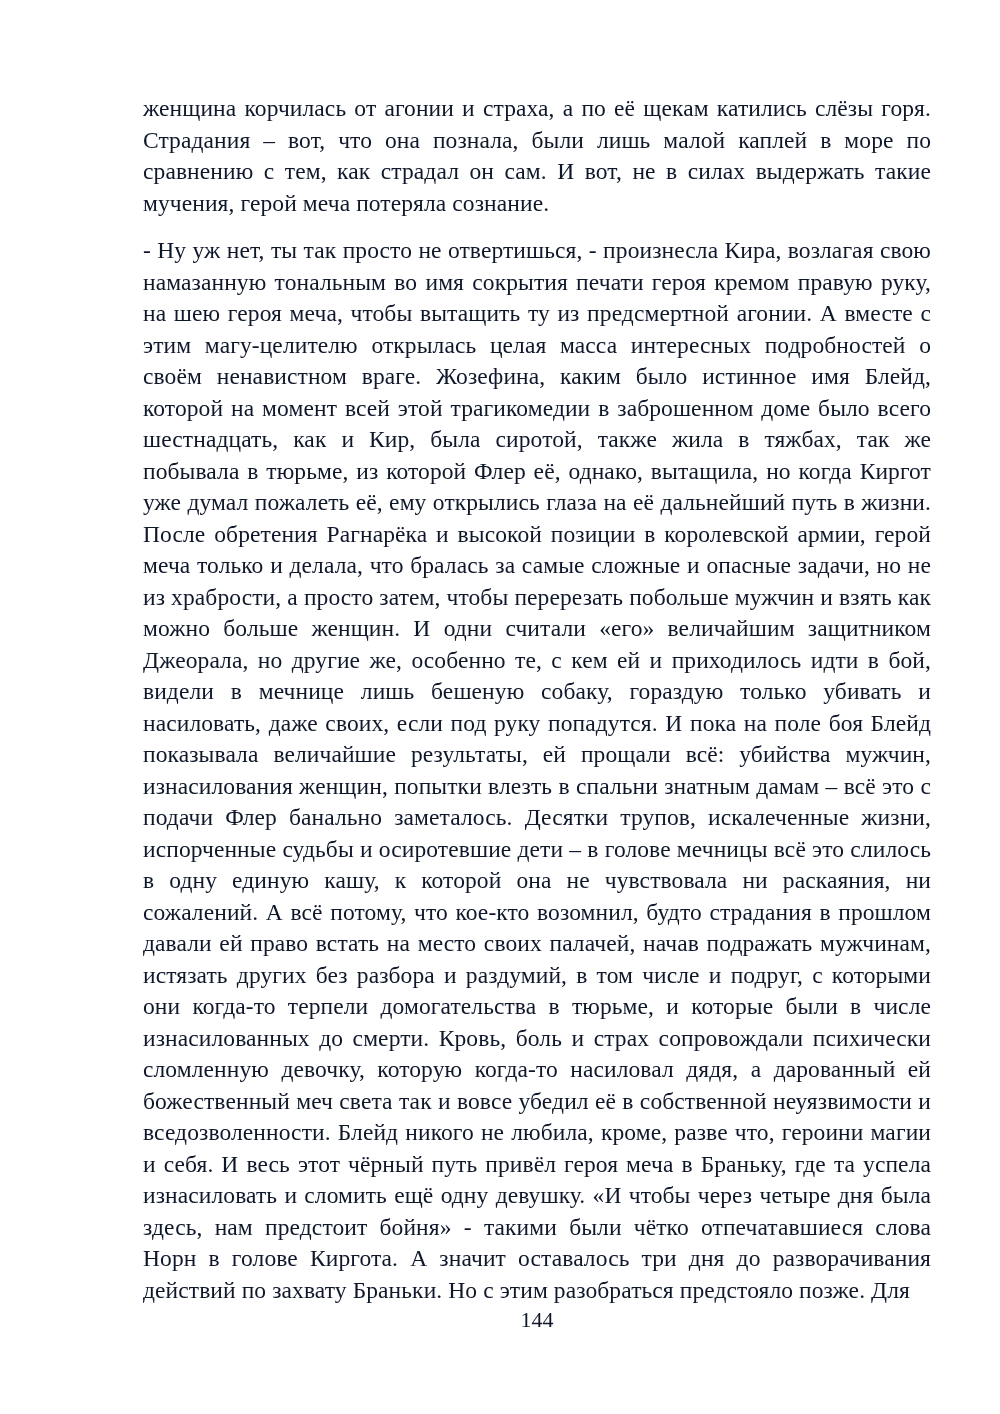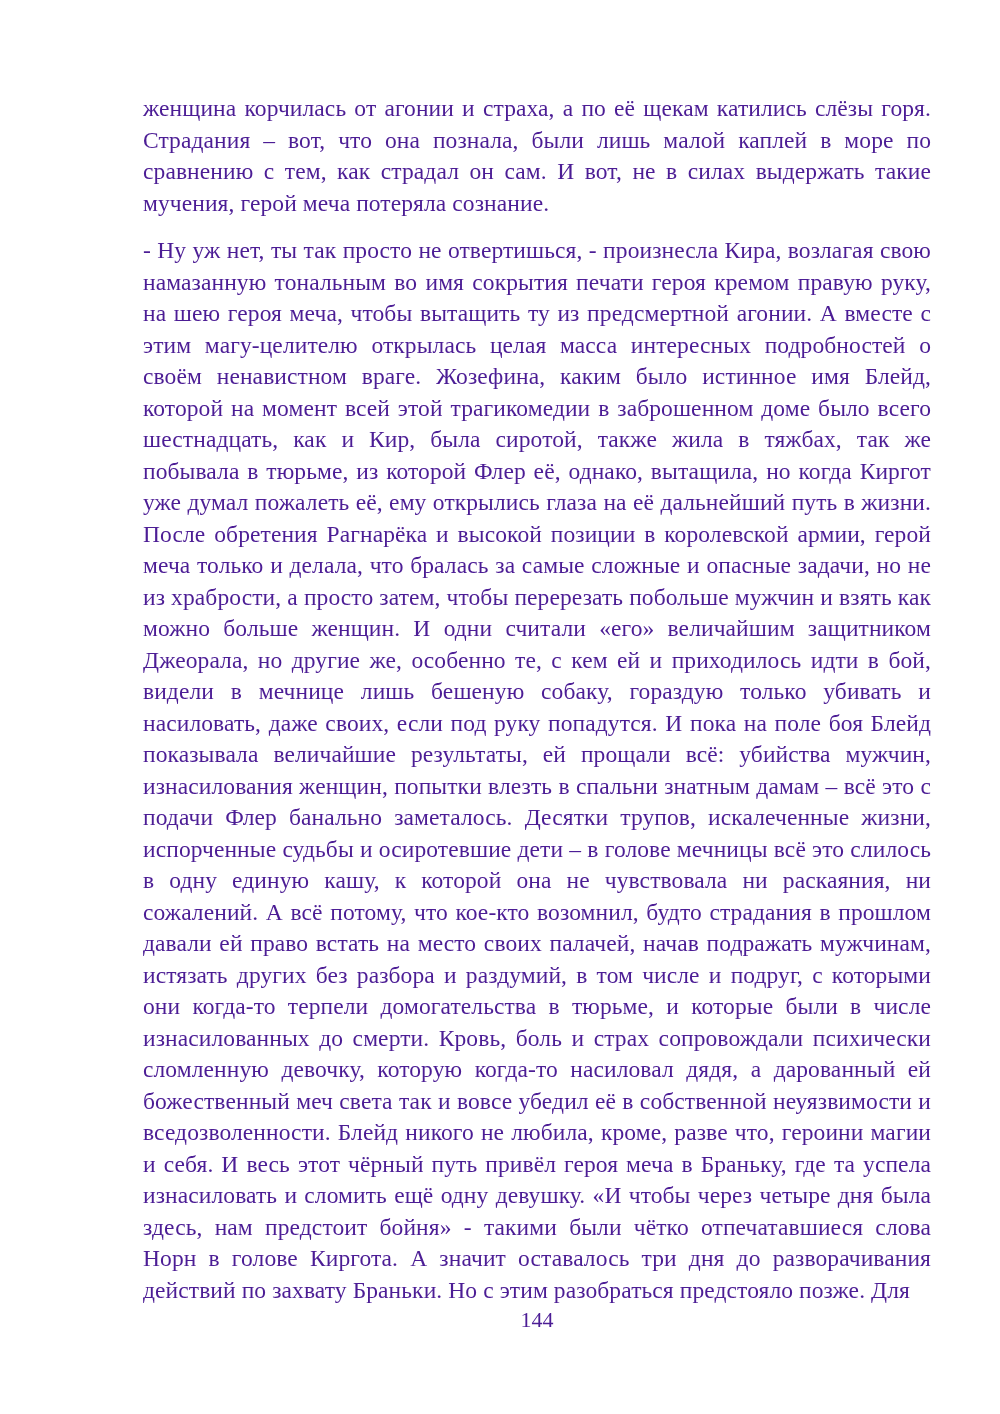--- a/index.html
+++ b/index.html
@@ -7,21 +7,21 @@
     padding: 0;
     background: #ffffff;
   }
   .page {
     position: relative;
     width: 1000px;
     height: 1414px;
     background: #ffffff;
     overflow: hidden;
     font-family: "Liberation Serif", "DejaVu Serif", serif;
-    color: #4c1d95;
+    color: #0f172a;
   }
   .text-block {
     position: absolute;
     left: 143px;
     top: 93px;
     width: 788px;
     text-align: justify;
     font-size: 23.5px;
     line-height: 31.5px;
     letter-spacing: 0.1px;

